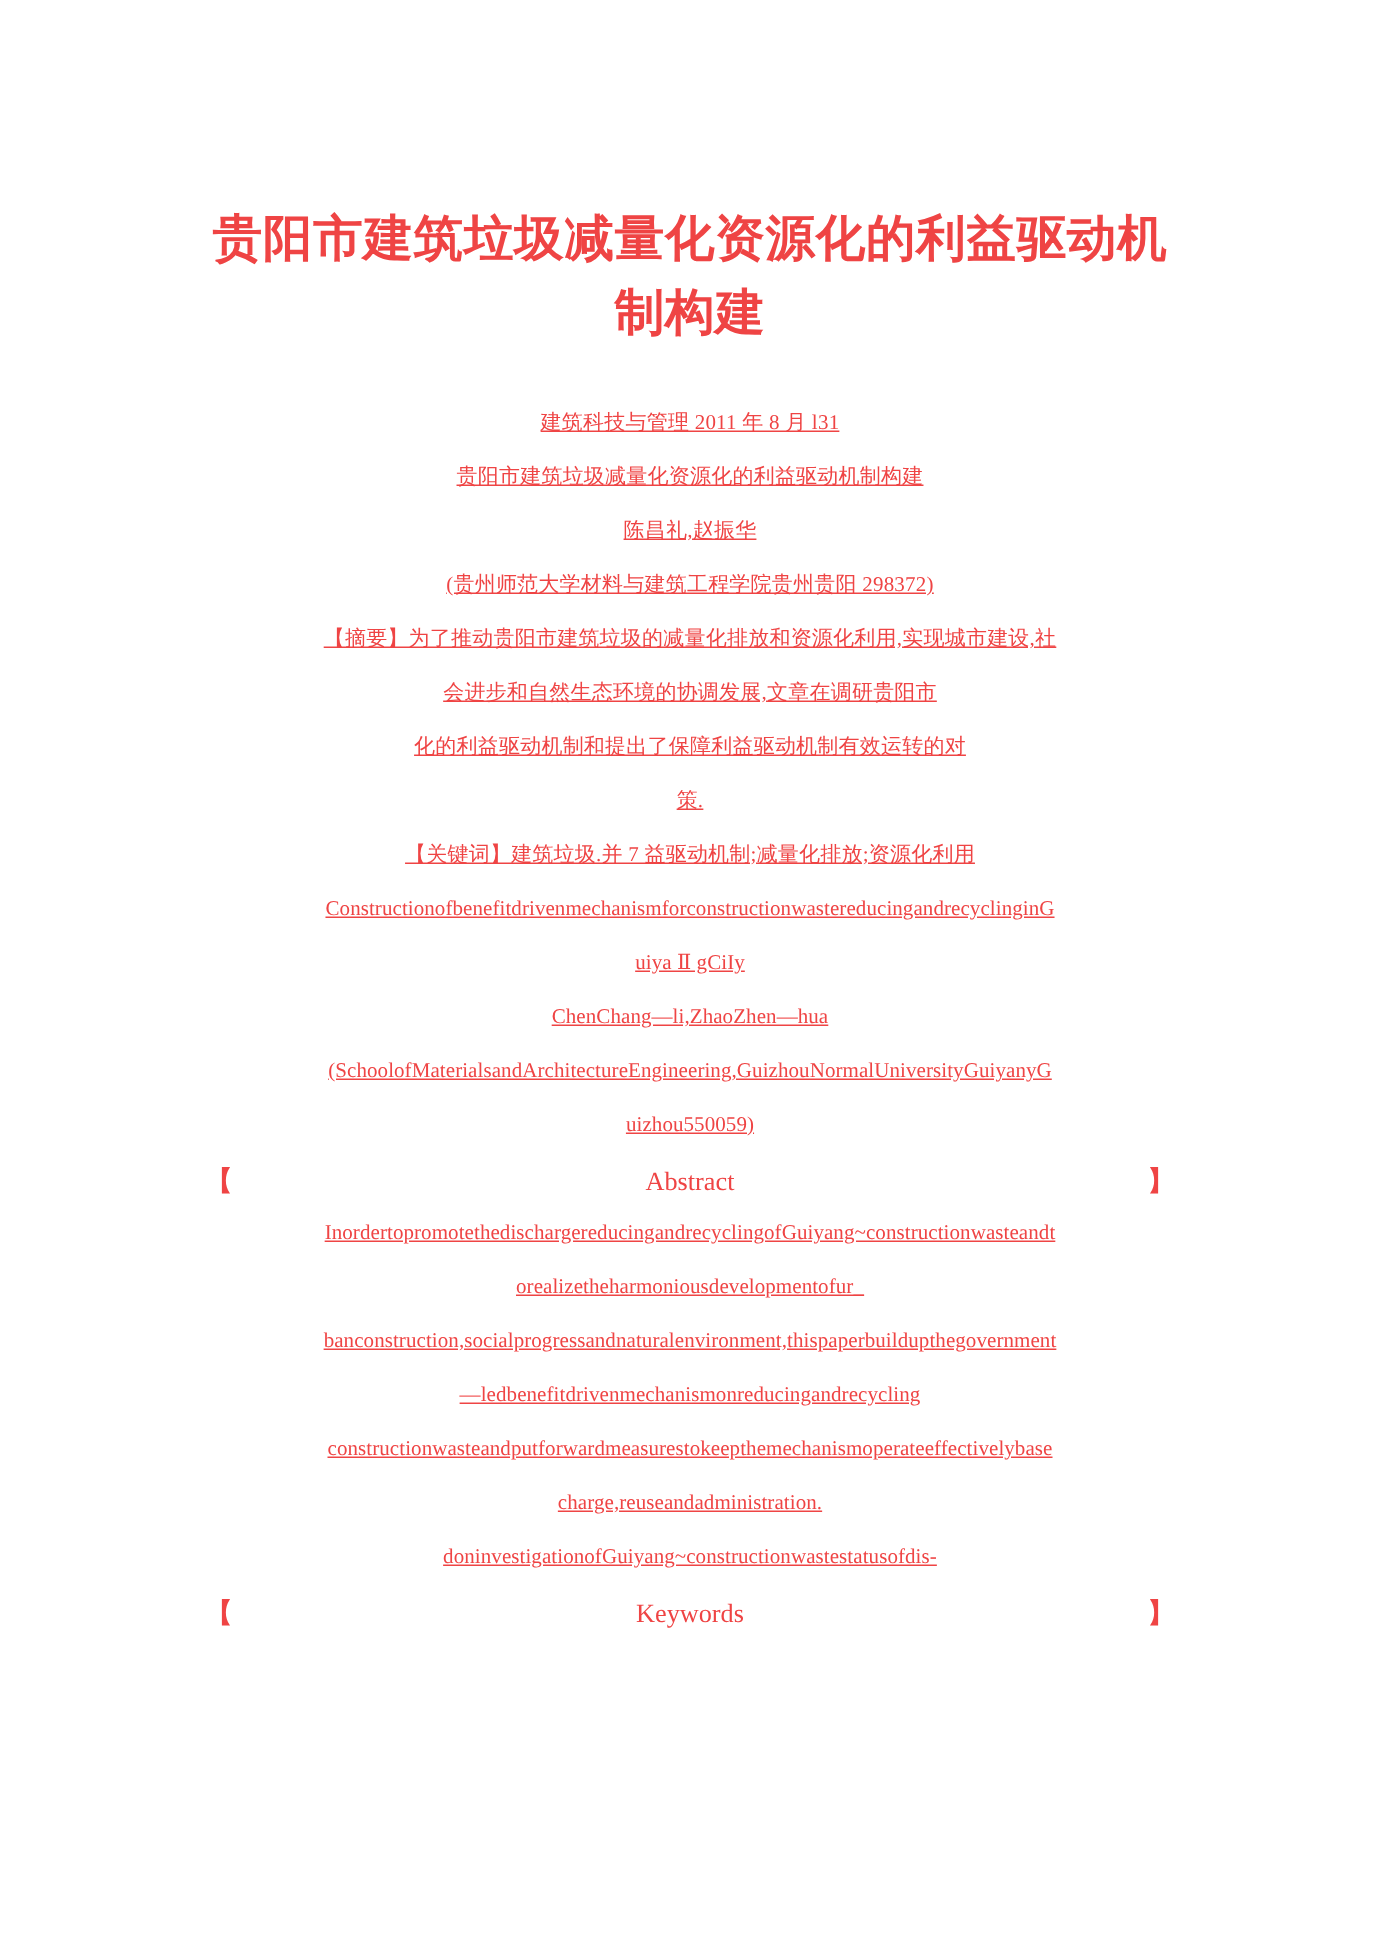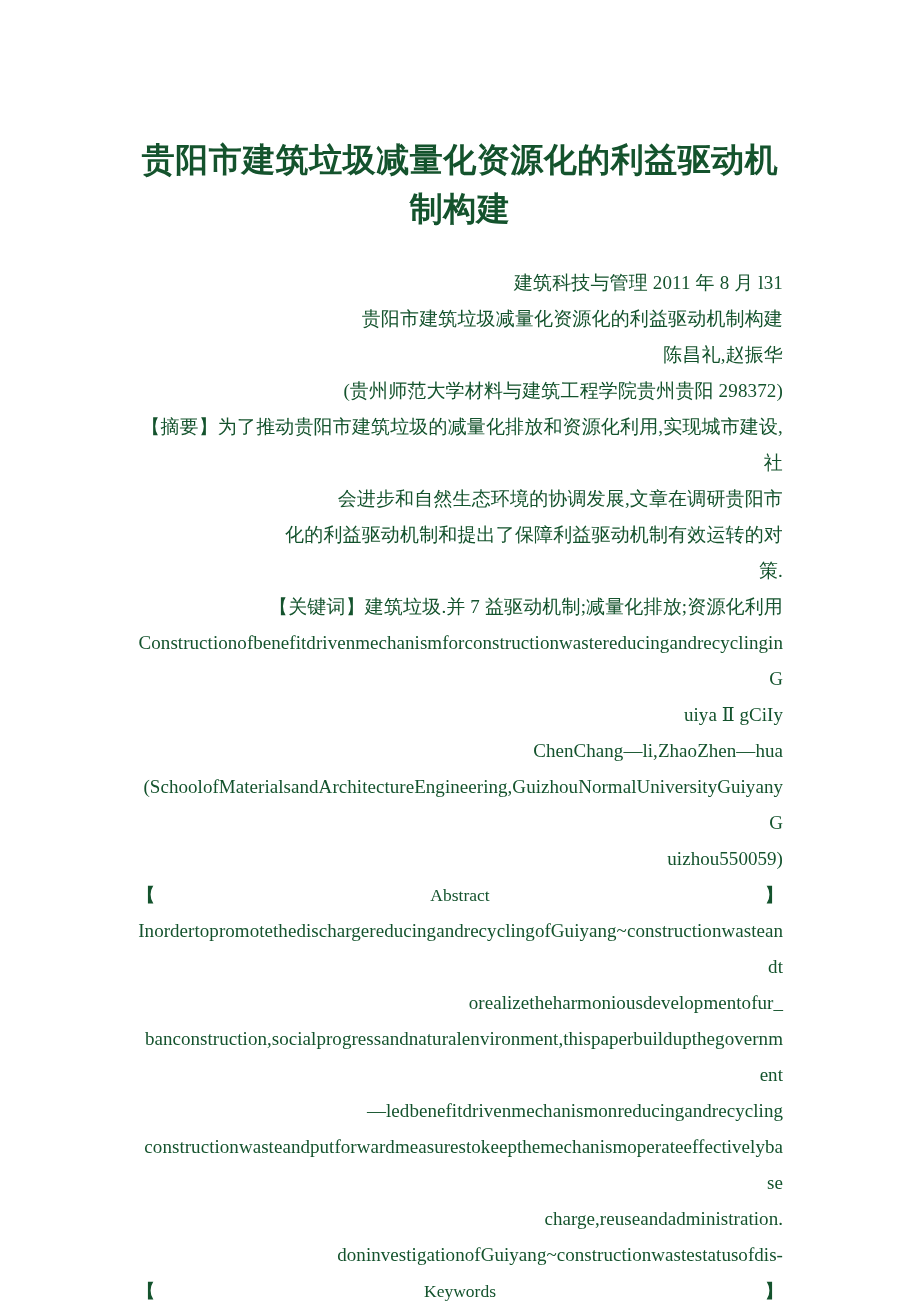--- a/index.html
+++ b/index.html
@@ -11,21 +11,21 @@
 
   .page {
     position: relative;
     width: 920px;
     height: 1302px;
     margin: 0 auto;
     background: #ffffff;
     overflow: hidden;
     box-sizing: border-box;
     font-family: "Liberation Serif", "DejaVu Serif", serif;
-    color: #14532d;
+    color: #ef4444;
     -webkit-font-smoothing: antialiased;
   }
 
   .content {
     position: absolute;
     left: 137px;
     top: 0;
     width: 646px;
   }
 
@@ -40,26 +40,27 @@
     letter-spacing: 0.5px;
     font-family: "Liberation Serif", "DejaVu Serif", serif;
   }
 
   
   .body-block {
     margin-top: 31px;
   }
 
   .line {
-    font-size: 19px;
+    font-size: 14px;
     line-height: 36px;
     white-space: pre-wrap;
     word-break: break-all;
     overflow-wrap: anywhere;
-    text-align: right;
+    text-align: center;
+    text-decoration: underline;
   }
 
   .line.cn {
     letter-spacing: 0.15px;
   }
 
   .line.en {
     letter-spacing: 0.05px;
   }
 

